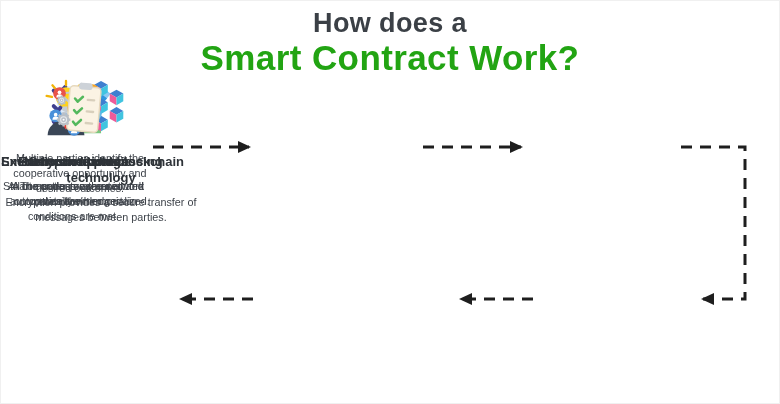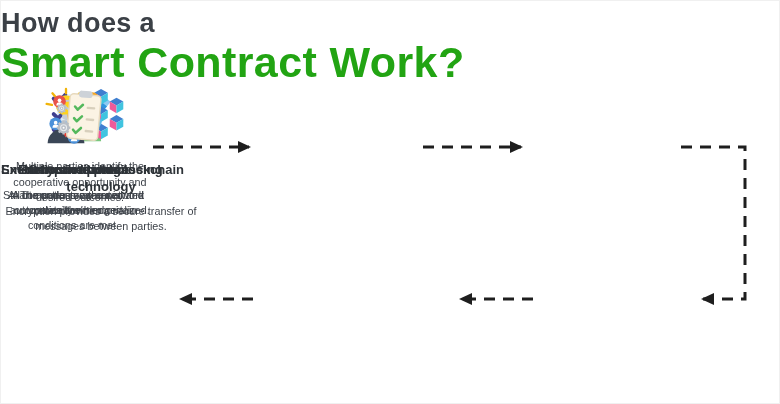--- a/index.html
+++ b/index.html
@@ -2,23 +2,23 @@
 <html><head>
 <meta charset="utf-8">
 <style>
   * { margin:0; padding:0; box-sizing:border-box; }
   html,body { background:#ffffff; }
   .canvas {
     position:relative; width:780px; height:404px; background:#ffffff;
     font-family:"Liberation Sans", sans-serif; overflow:hidden;
     border:1px solid #f0f0f0;
   }
-  .title1 { margin-top:7px; font-size:27px; font-weight:bold;
+  .title1 { margin-top:7px; text-align:center; font-size:27px; font-weight:bold;
             color:#3b4046; letter-spacing:.4px; }
-  .title2 { text-align:left; font-size:43px; font-weight:bold; color:#22a413;
+  .title2 { text-align:center; font-size:35px; font-weight:bold; color:#22a413;
             letter-spacing:.4px; line-height:1.1; }
   .arrows { position:absolute; left:0; top:0; width:780px; height:404px; pointer-events:none; }
   .step { position:absolute; display:flex; flex-direction:column; align-items:center; text-align:center; }
   .step .icon { height:64px; display:flex; align-items:center; justify-content:center; }
   .step .label { margin-top:12px; font-size:13px; font-weight:bold; color:#2e3338; line-height:1.25; }
   .step .desc { margin-top:9px; font-size:10.8px; color:#3e434a; line-height:1.42; }
 
   
   .s1 { left:0;   top:104; width:180; }
   .s2 { left:253; top:104; width:200; }

